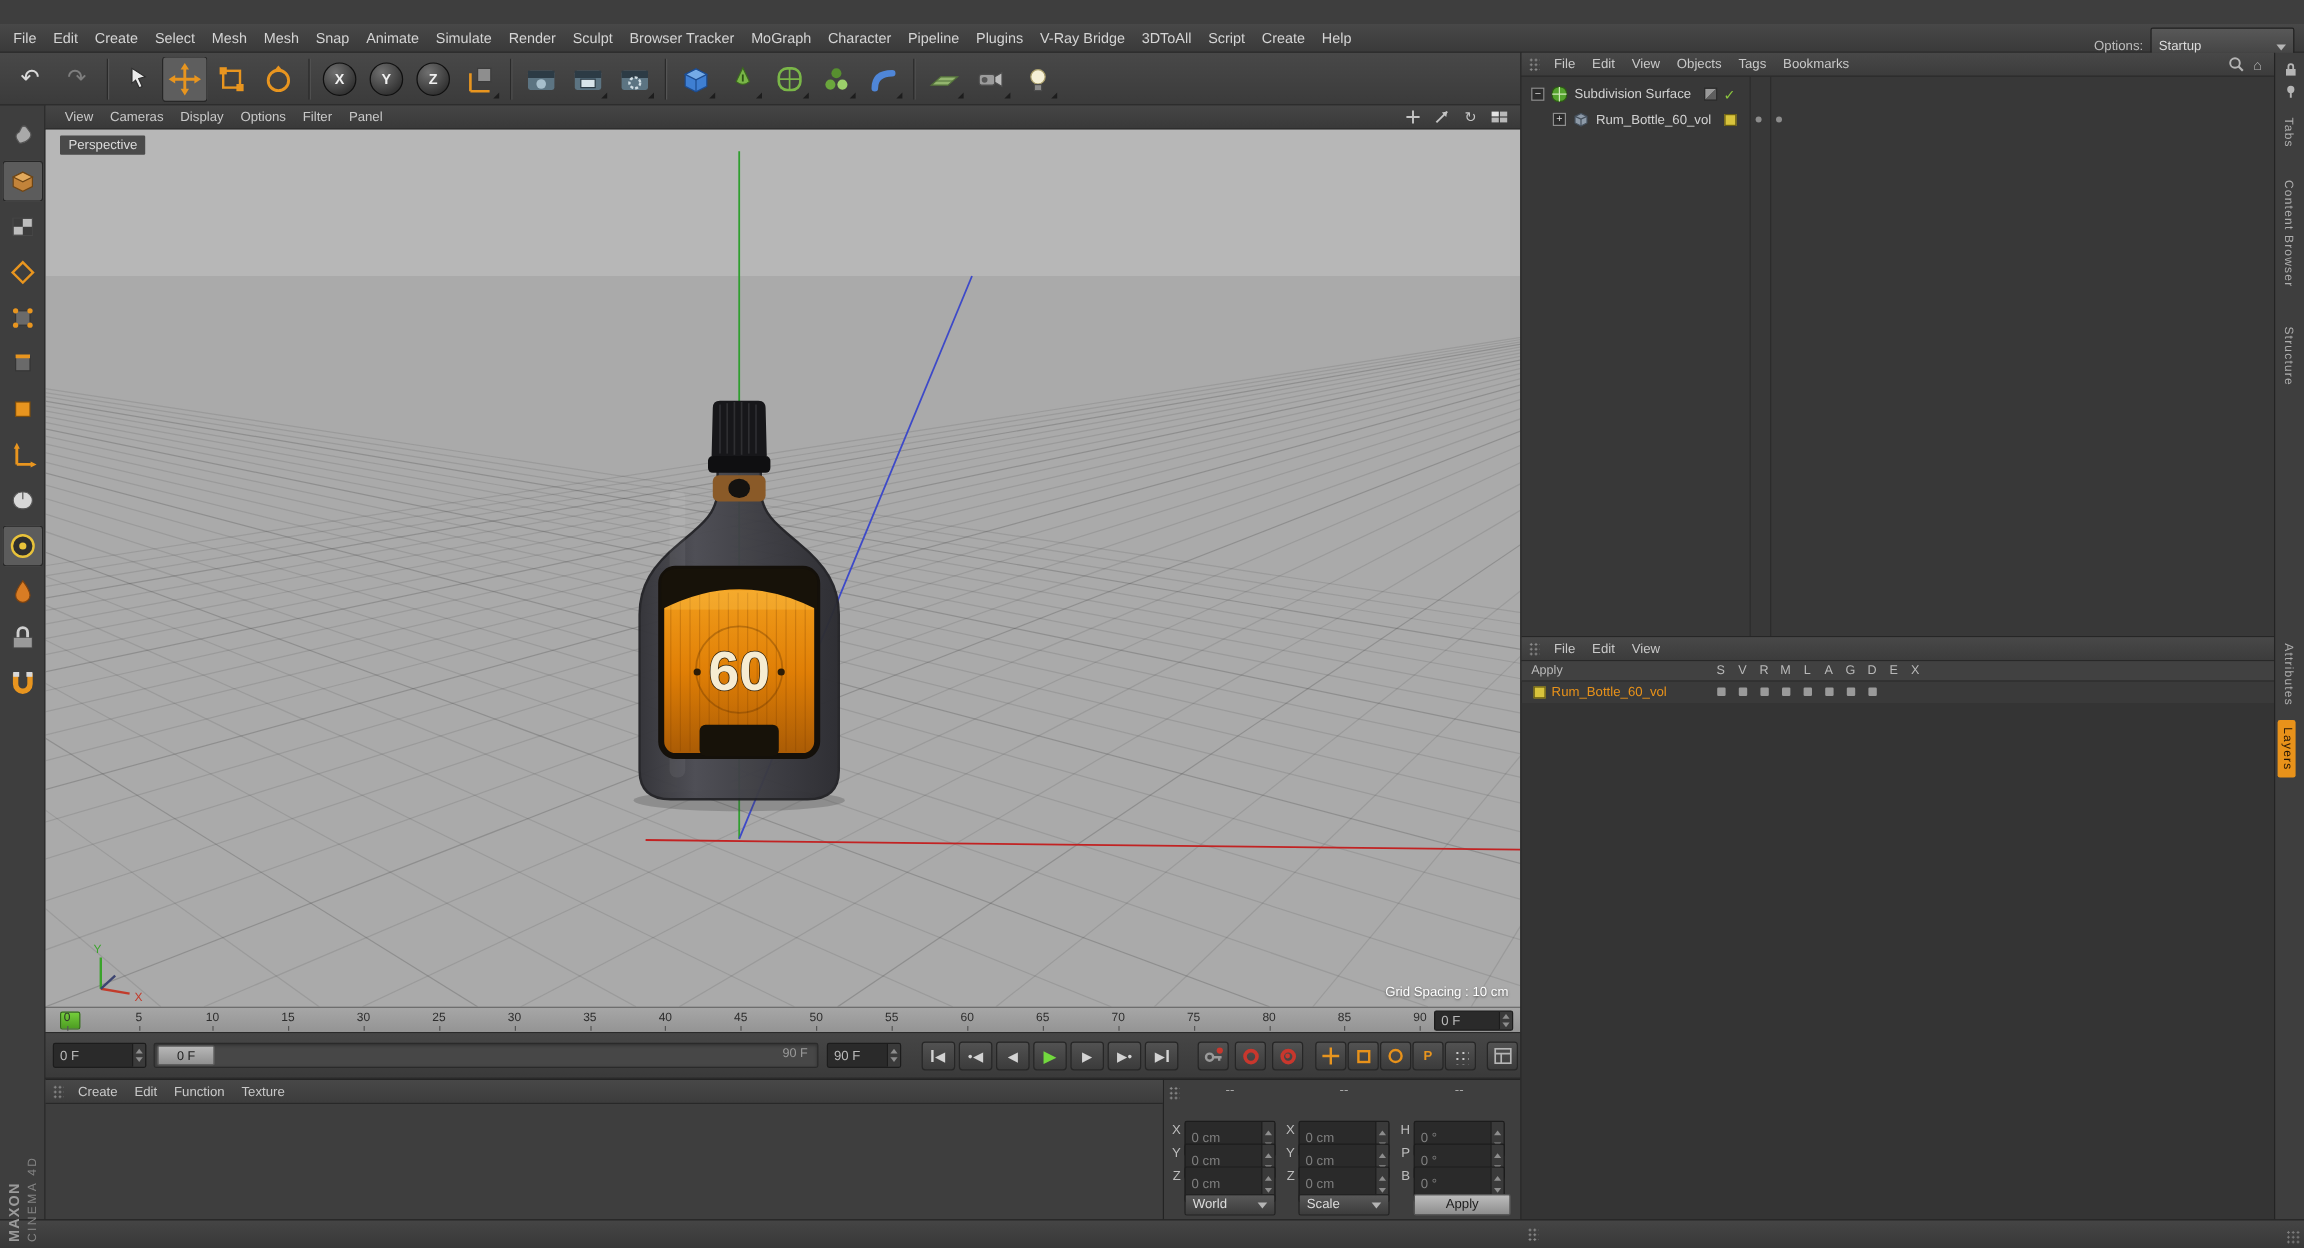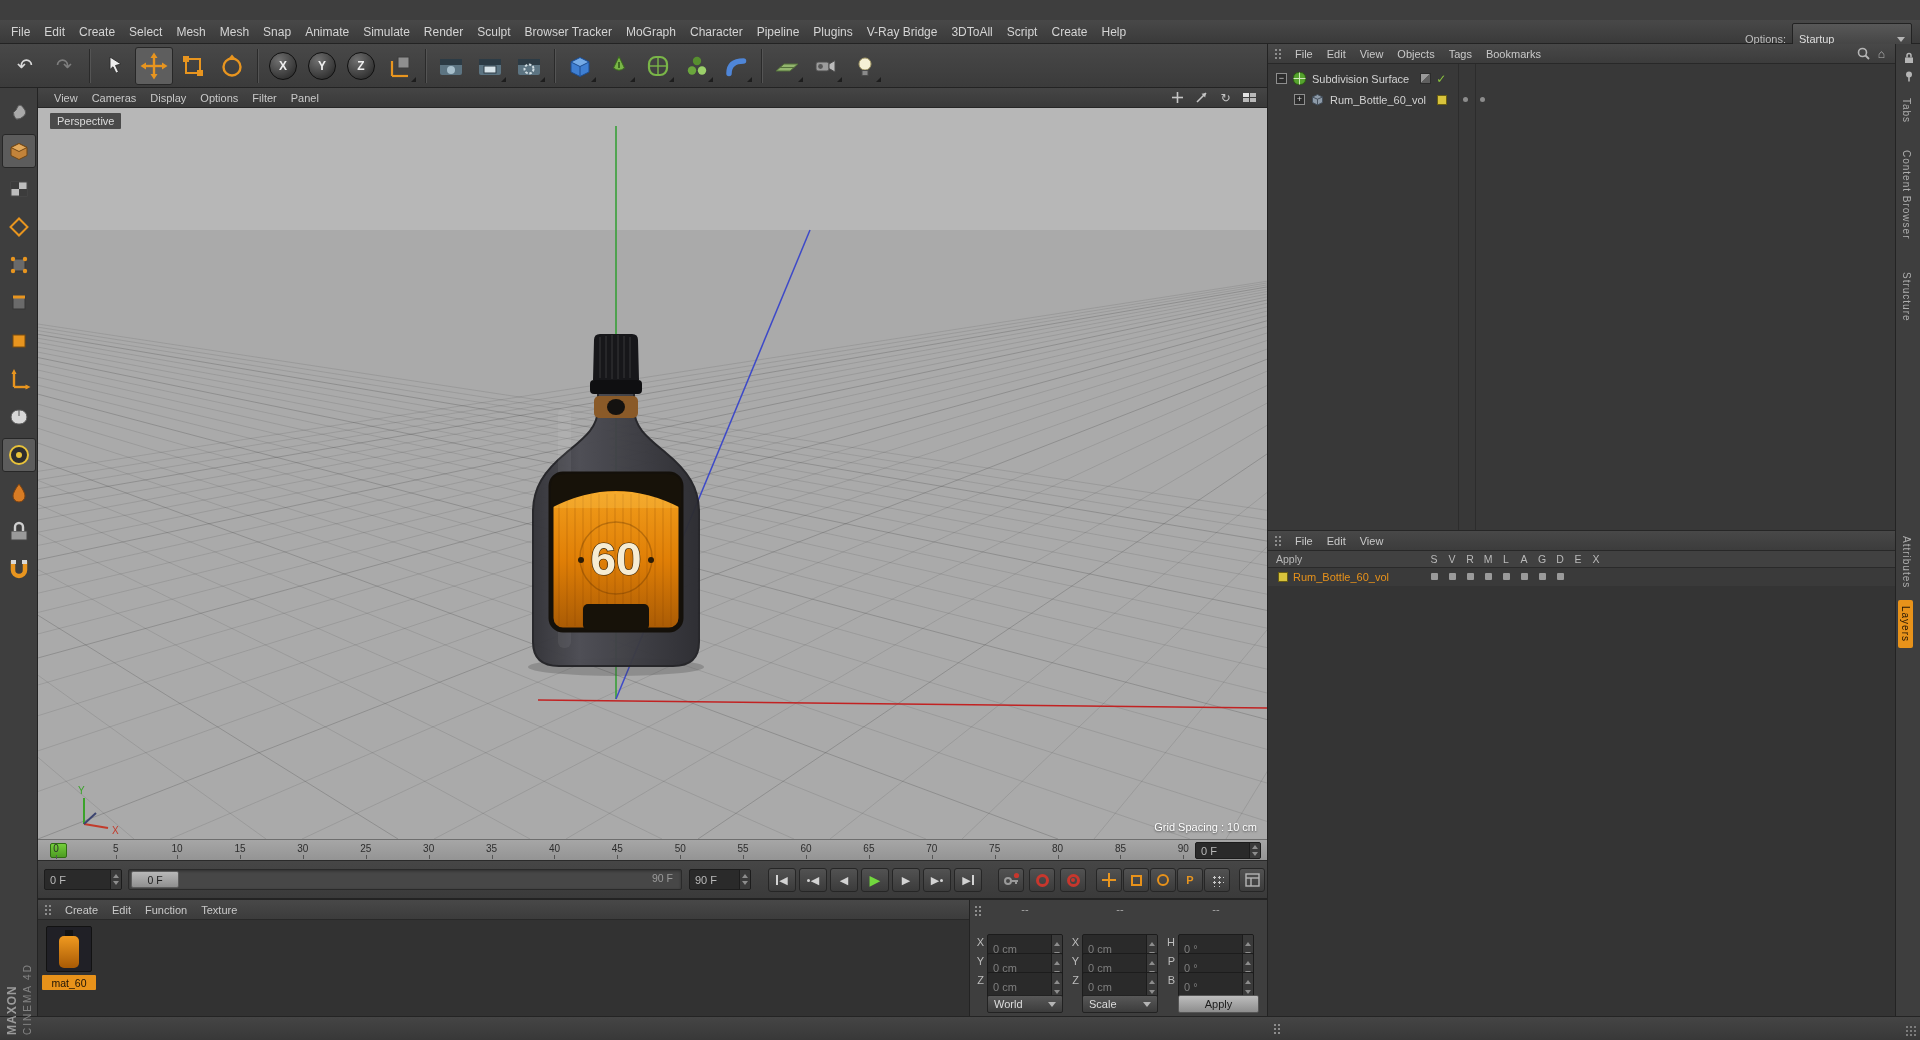--- a/index.html
+++ b/index.html
@@ -741,27 +741,20 @@
   </div>
 
   <div id="matman">
     <div class="panel-menu">
       <span class="grip"></span>
       <span class="mi">Create</span>
       <span class="mi">Edit</span>
       <span class="mi">Function</span>
       <span class="mi">Texture</span>
     </div>
-    <div id="mat-content">
-      <div class="mat-thumb">
-        <div class="mat-cap"></div>
-        <div class="mat-bottle"></div>
-      </div>
-      <div class="mat-label">mat_60</div>
-    </div>
   </div>
 
   <div id="coords">
     <span class="grip"></span>
     <div class="co-h" style="left:17px">--</div>
     <div class="co-h" style="left:112px">--</div>
     <div class="co-h" style="left:208px">--</div>
 
     <span class="co-label" style="left:3px;top:36px">X</span>
     <div class="spinfield co-field" style="left:17px;top:34px">

